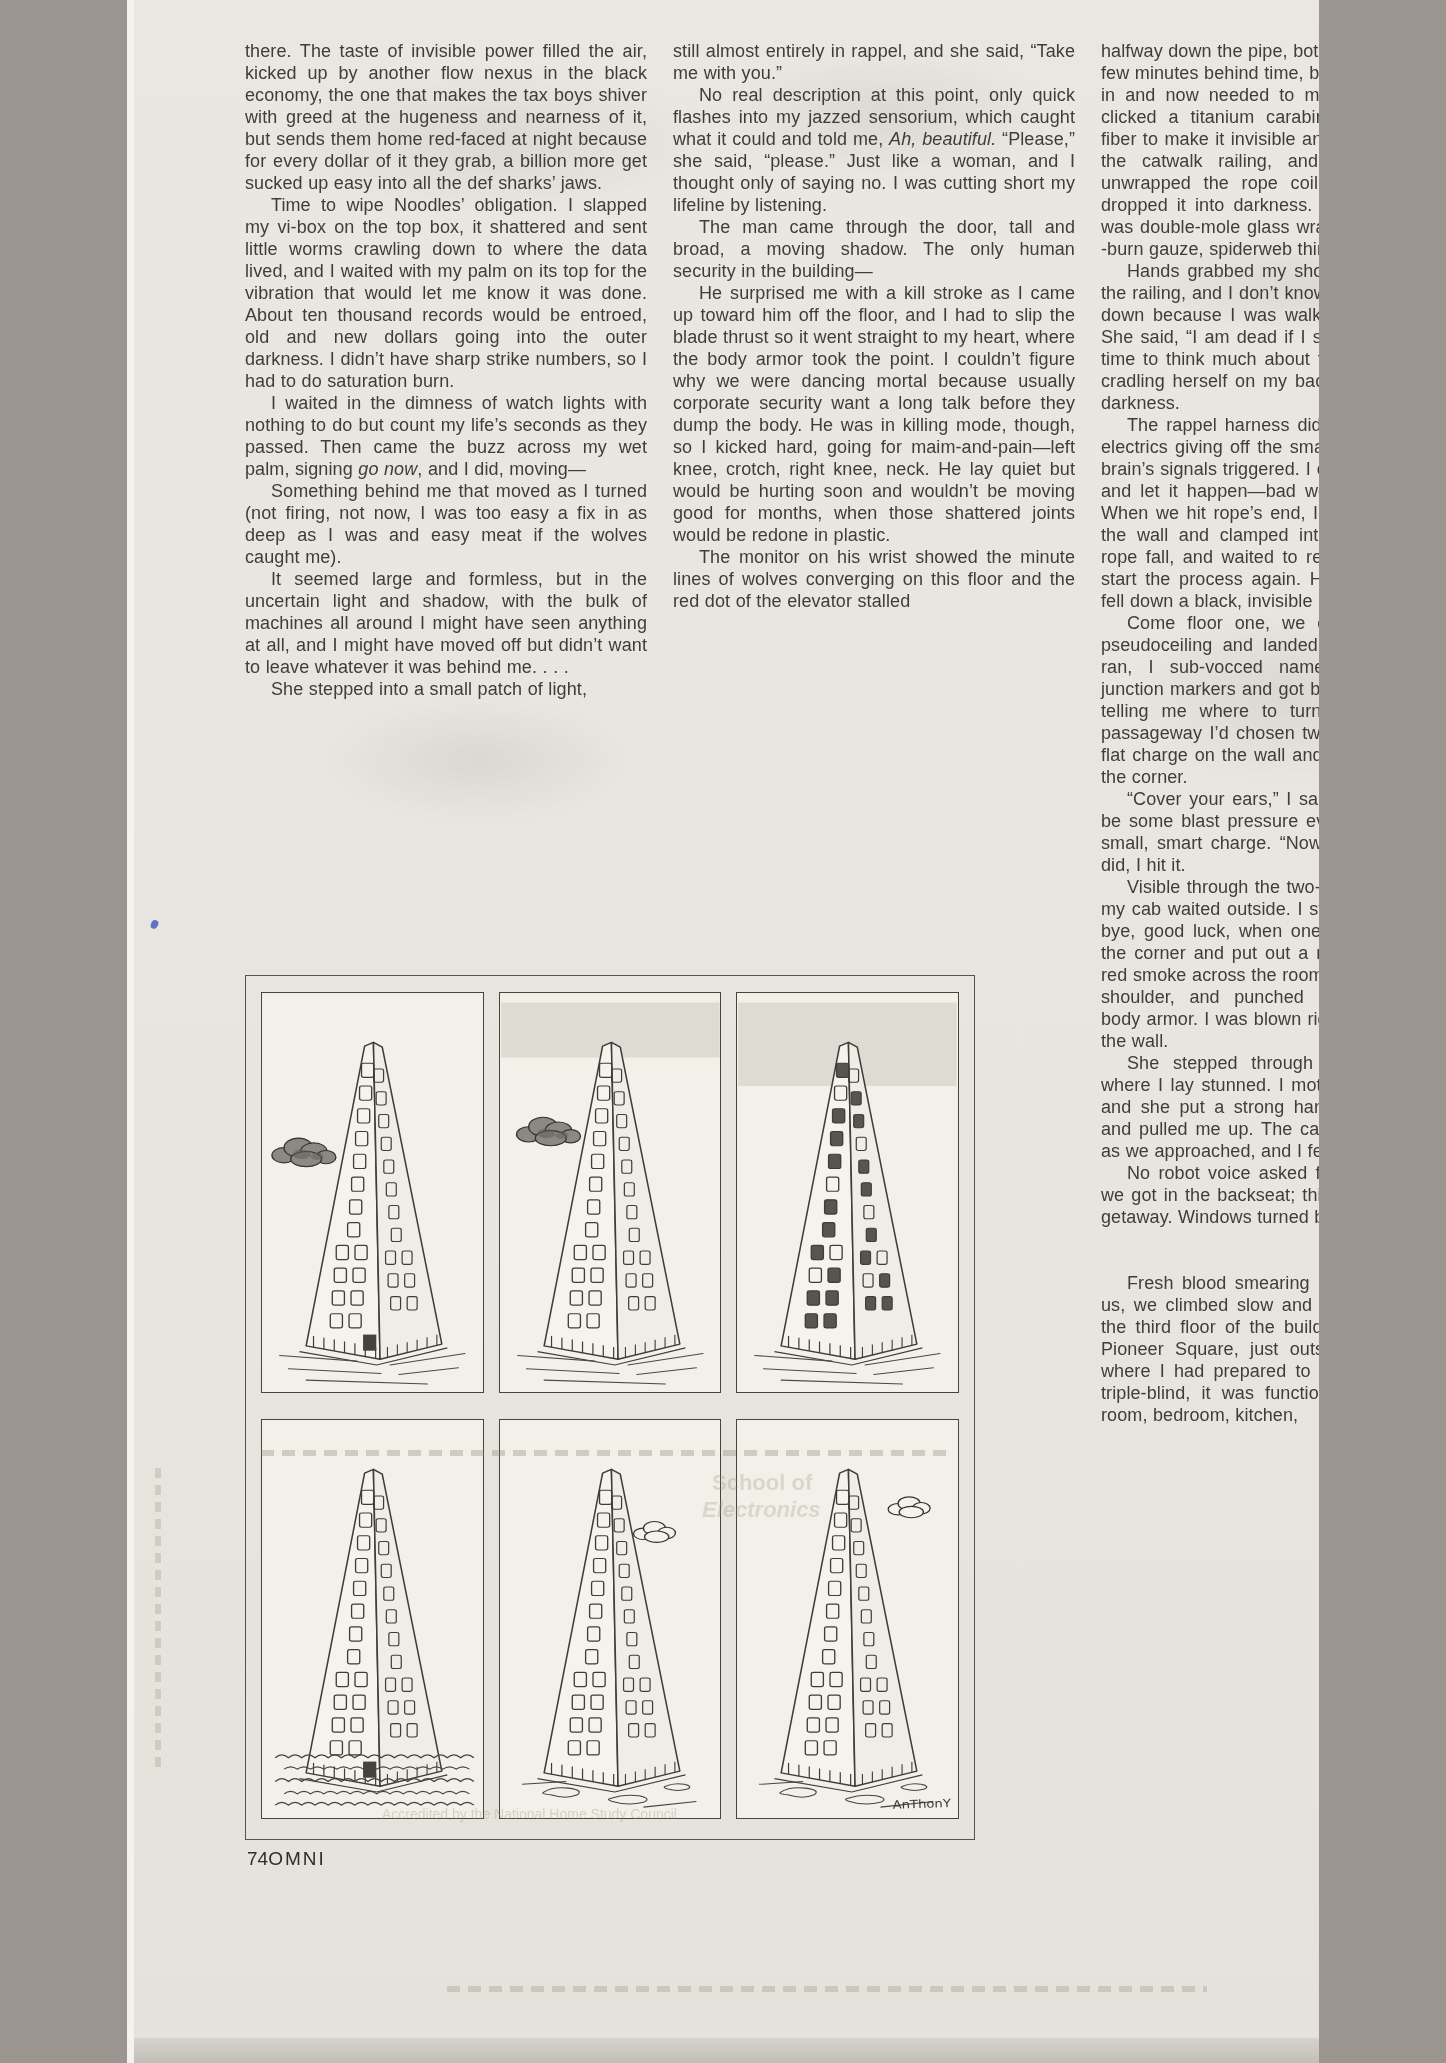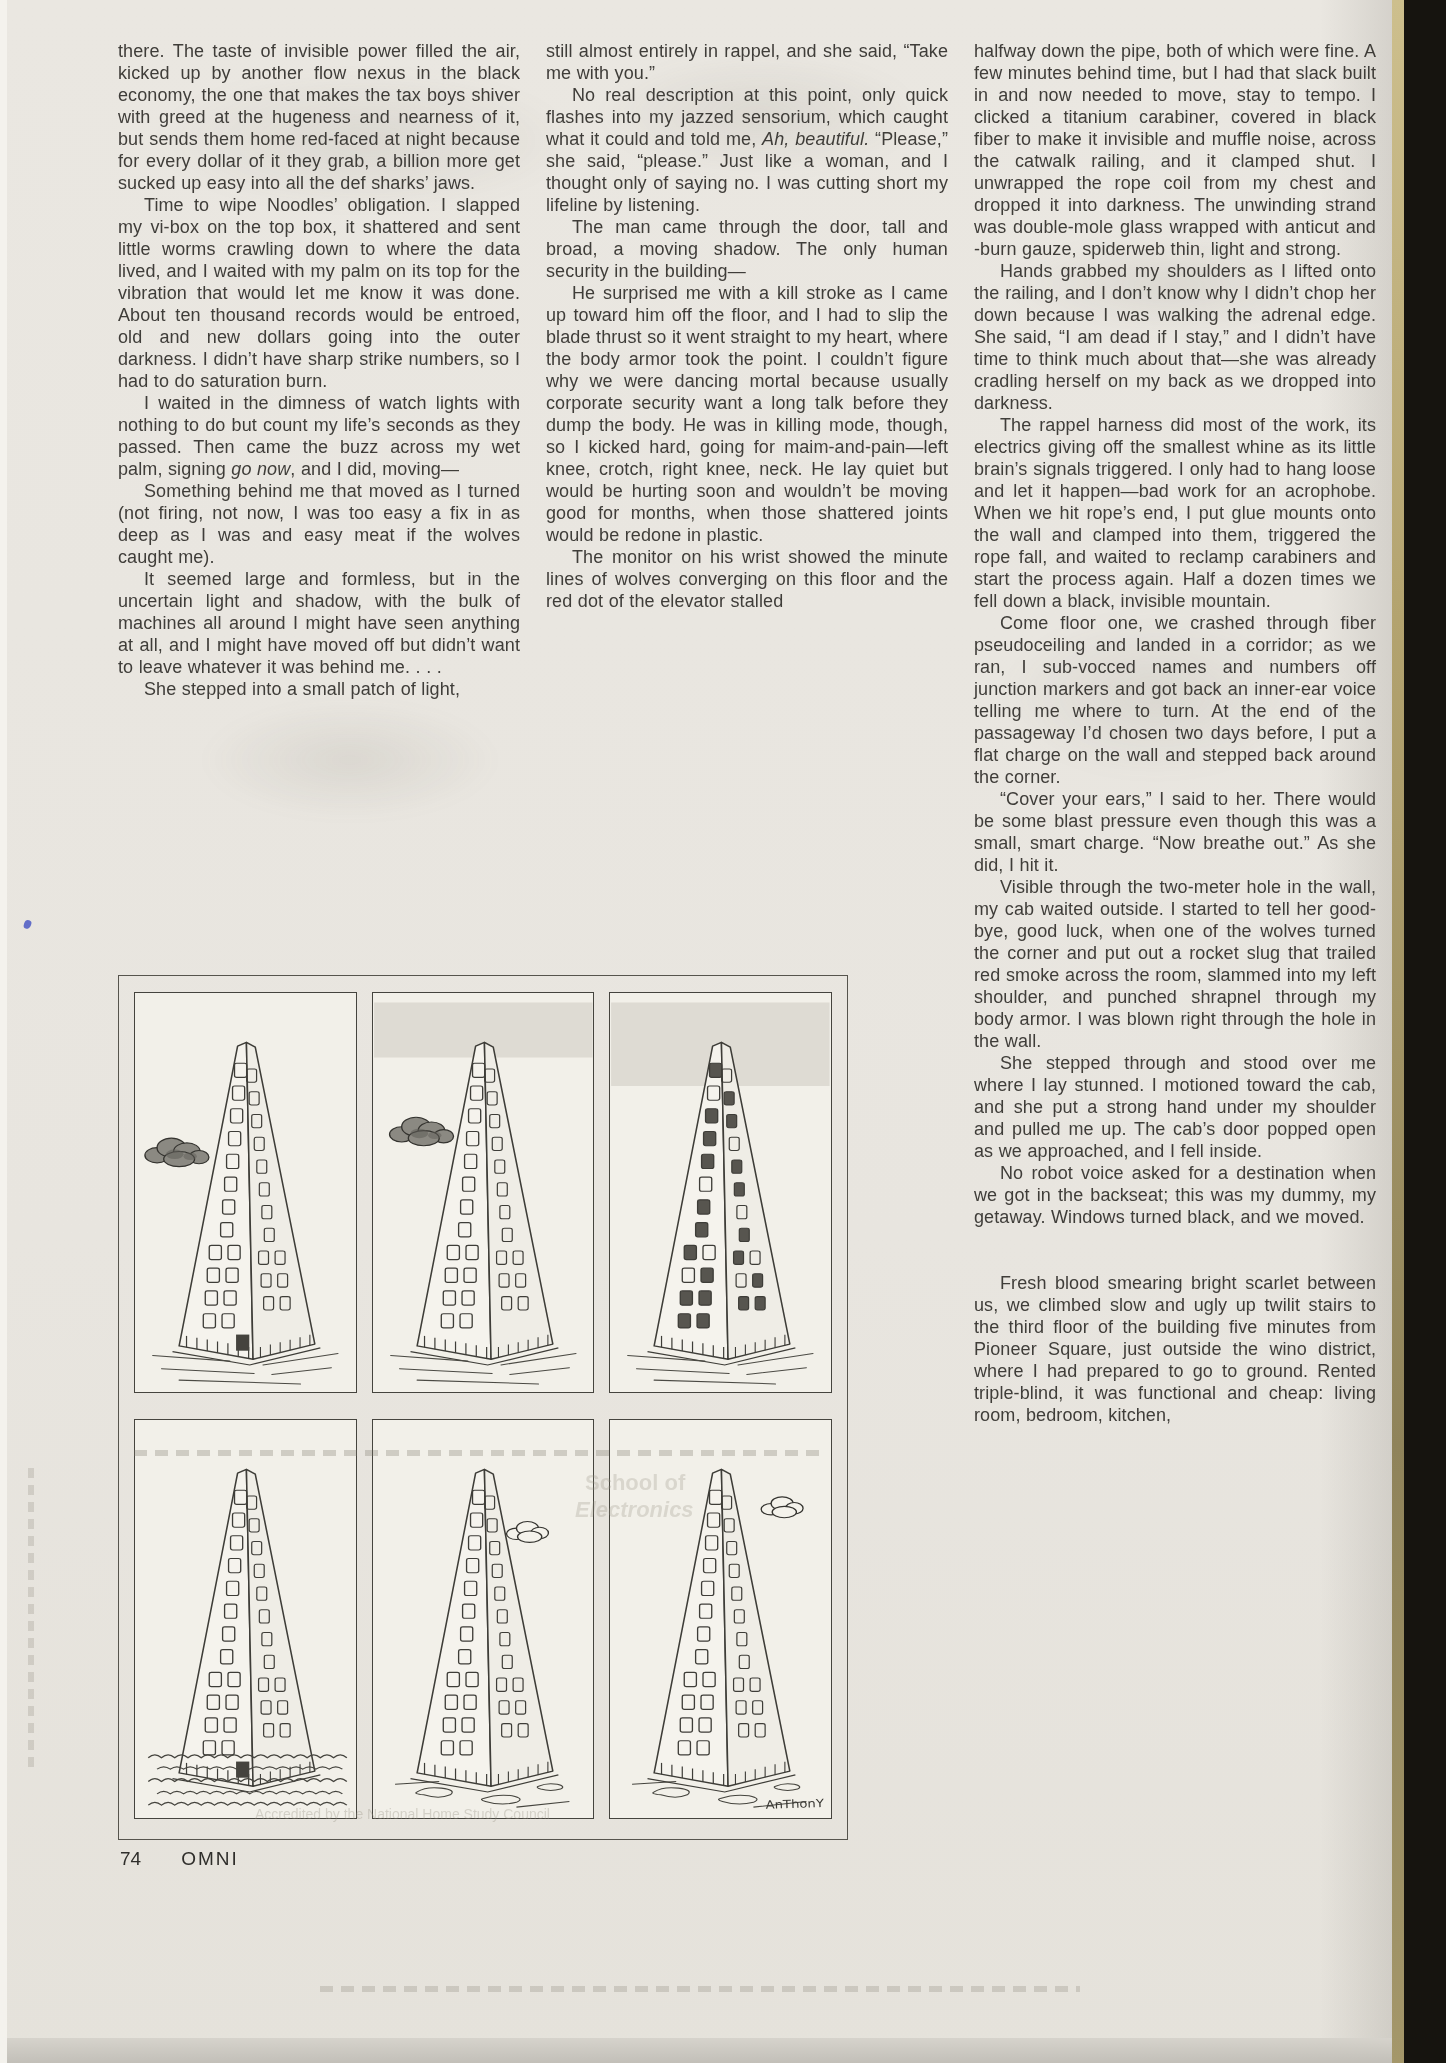--- a/index.html
+++ b/index.html
@@ -1,16 +1,16 @@
 <!DOCTYPE html>
 <html><head>
 <meta charset="utf-8">
 <style>
   html,body{margin:0;padding:0;background:#9a968f;}
-  #page{position:relative;width:1446px;height:2063px;margin:0 auto;overflow:hidden;
+  #page{position:relative;width:1192px;height:2063px;margin:0 auto;overflow:hidden;
         background:linear-gradient(180deg,#eae7e1 0%,#e8e5df 60%,#e5e2db 100%);
         font-family:"Liberation Sans","DejaVu Sans",sans-serif;}
   
   .left-sliver{position:absolute;left:0;top:0;width:7px;height:100%;background:#f4f2ed;}
   .curl-shadow{position:absolute;left:1320px;top:0;width:84px;height:100%;
         background:linear-gradient(90deg,rgba(0,0,0,0) 0%,rgba(60,55,45,.14) 100%);}
   .edge-strip{position:absolute;left:1392px;top:0;width:12px;height:100%;
         background:linear-gradient(180deg,#cdbf8d 0%,#b3a36f 30%,#8f835a 70%,#a4976a 100%);}
   .black-border{position:absolute;left:1404px;top:0;width:42px;height:100%;background:#16140f;}
   .bottom-band{position:absolute;left:0;top:2038px;width:1404px;height:25px;
@@ -33,21 +33,21 @@
   .col p.gap{margin-top:44px;}
   .col i{font-style:italic;}
   #col-1{left:118px;} #col-2{left:546px;} #col-3{left:974px;}
   
   #cartoon{position:absolute;left:118px;top:975px;width:730px;height:865px;box-sizing:border-box;
         border:1.5px solid #56544d;padding:16px 15px 20px 15px;
         display:grid;grid-template-columns:repeat(3,1fr);grid-template-rows:1fr 1fr;gap:26px 15px;}
   .panel{border:1.5px solid #45443e;background:#f2f0e9;overflow:hidden;}
   .panel svg{display:block;width:100%;height:100%;}
   
-  #footer{position:absolute;left:120px;top:1848px;display:flex;gap:40px;align-items:baseline;
+  #footer{position:absolute;left:120px;top:1848px;display:flex;align-items:baseline;
         color:#2f2e2b;font-size:19px;}
   #footer .mag{letter-spacing:2px;}
 </style>
 </head>
 <body>
 
 <div id="page">
 
   <div class="smudge" style="left:150px;top:68px;width:430px;height:145px;">
       <i></i>

